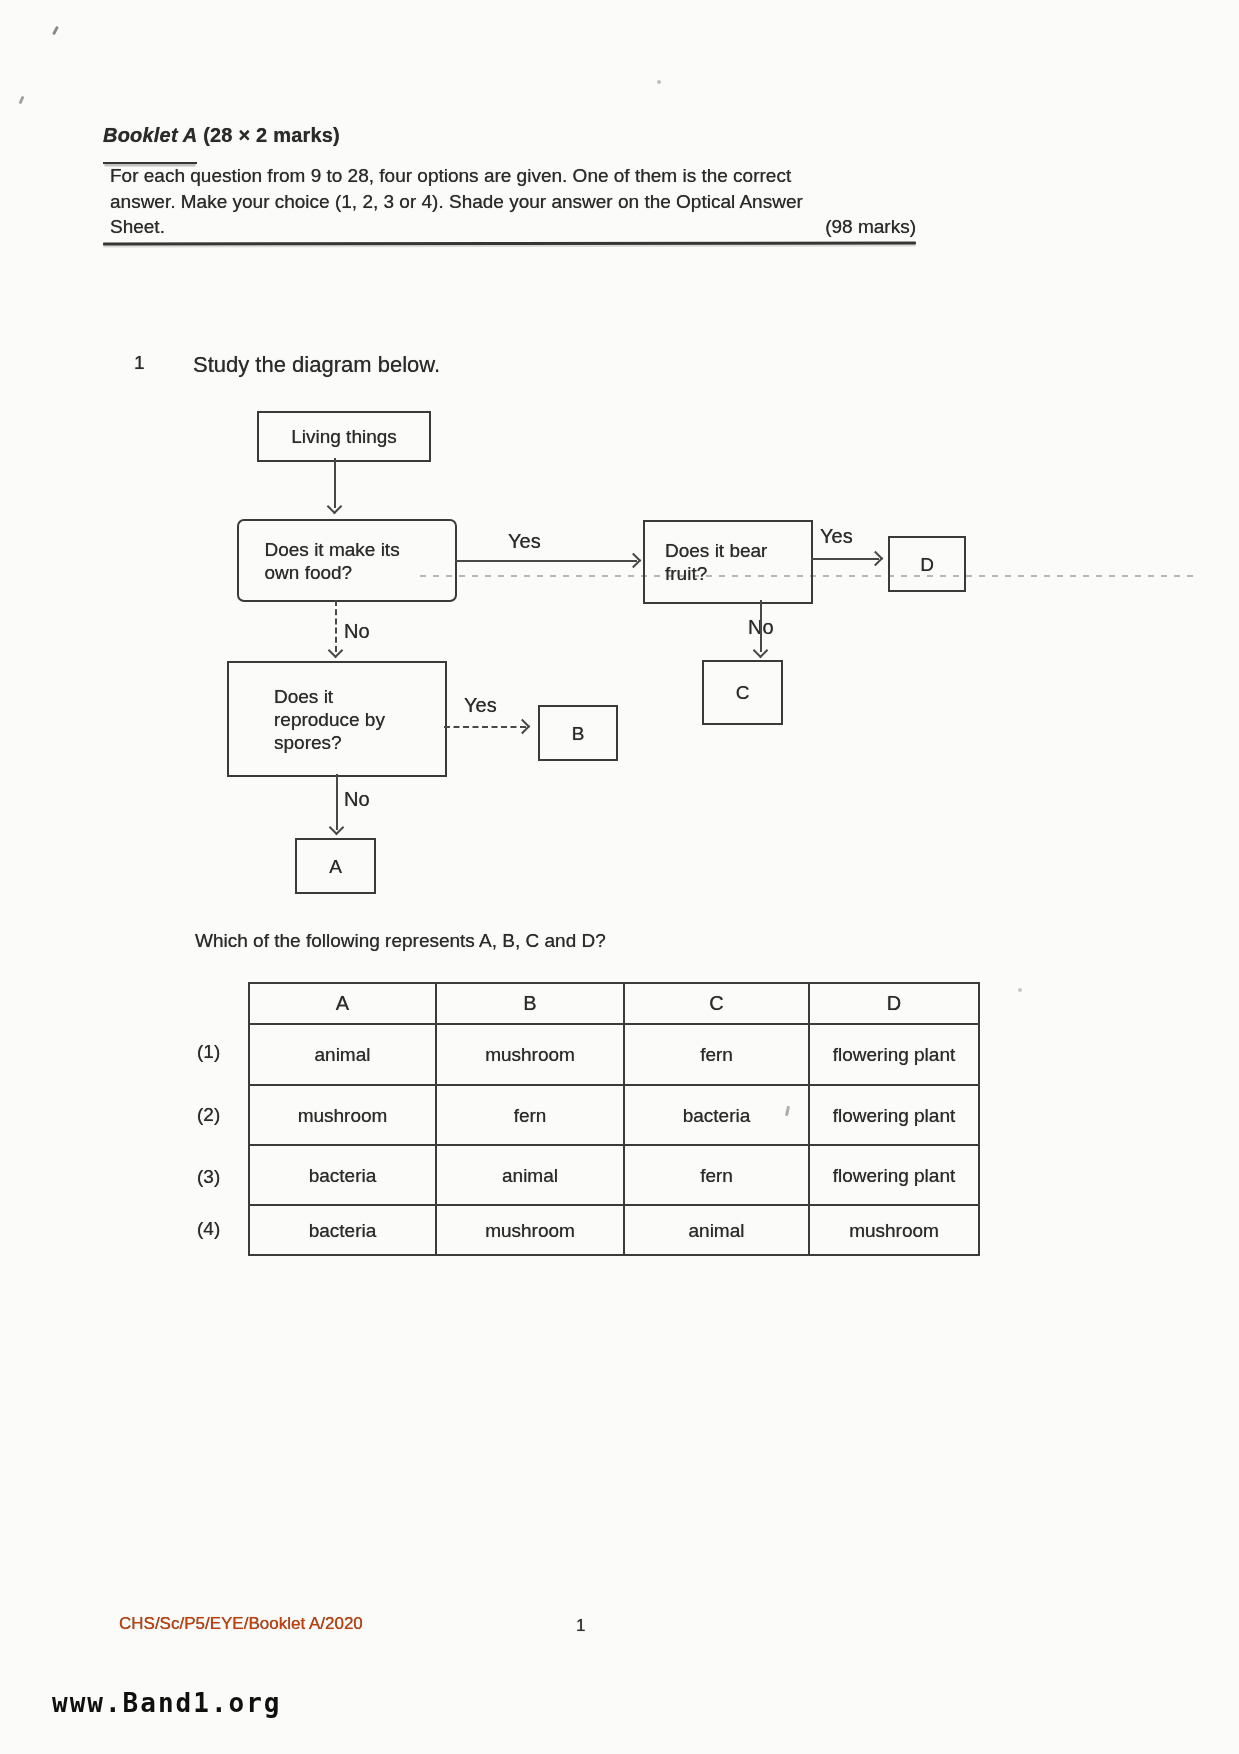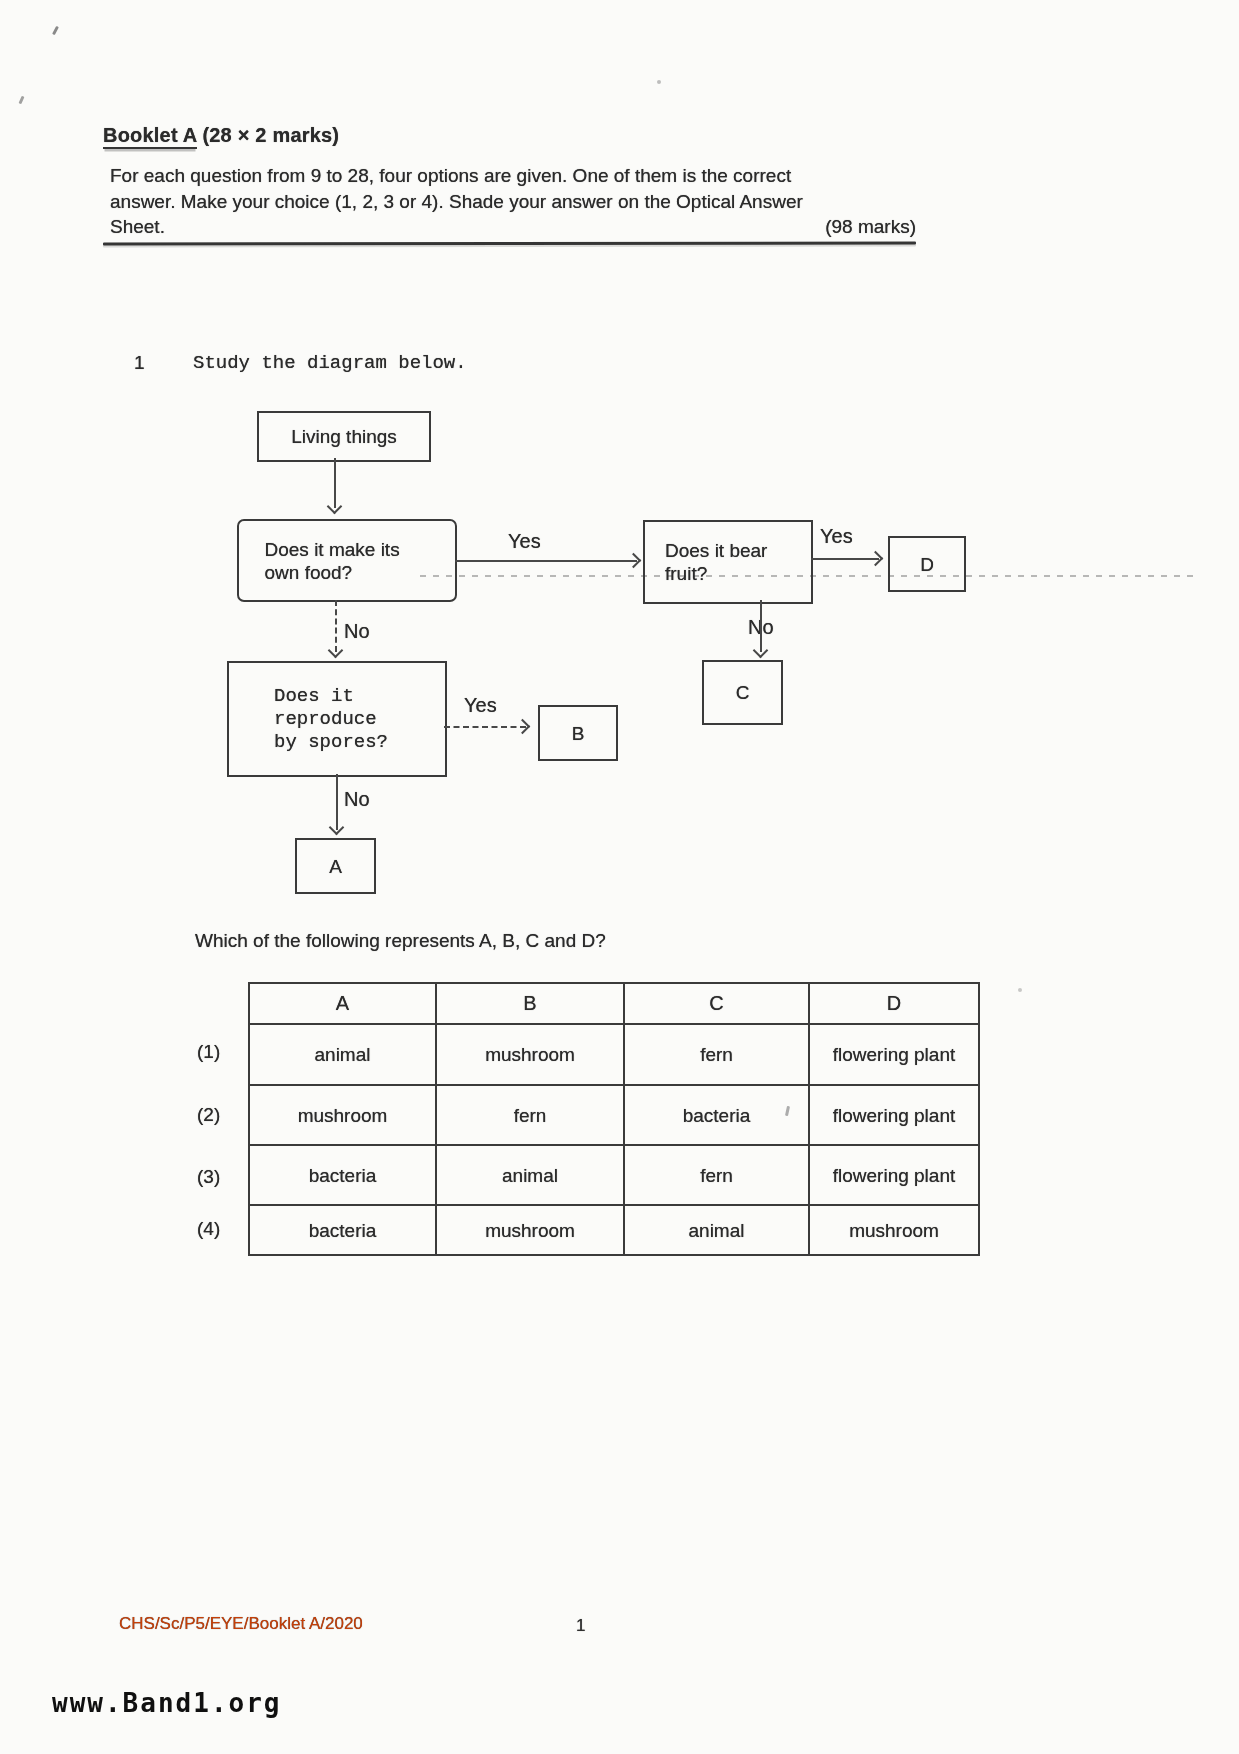--- a/index.html
+++ b/index.html
@@ -20,28 +20,28 @@
   }
   .scan{
     position:absolute;inset:0;
     filter:blur(0.3px) contrast(1.04);
     text-shadow:0 0 0.7px rgba(46,46,46,0.85);
   }
   .abs{position:absolute;}
 
   
   .heading{left:103px;top:124px;font-size:20px;font-weight:bold;letter-spacing:0.2px;}
-  .heading .u{border-bottom:2.5px solid #383838;padding-bottom:1px;box-shadow:0 4px 0 -1.5px rgba(110,110,110,0.4);}
+  .heading .u{border-bottom:2.5px solid #383838;padding-bottom:16px;box-shadow:0 4px 0 -1.5px rgba(110,110,110,0.4);font-style:italic;}
   .instructions{left:110px;top:163px;width:806px;font-size:19px;line-height:25.5px;}
   .instr-last{display:flex;justify-content:space-between;}
   .rule{left:103px;top:242px;width:813px;height:3px;background:#383838;transform:rotate(-0.08deg);border-radius:1px;box-shadow:0 2px 0 rgba(120,120,120,0.25);}
 
   
   .qnum{left:134px;top:352px;font-size:19px;}
-  .qprompt{left:193px;top:352px;font-size:19px;font-family:Liberation Mono, monospace;}
+  .qprompt{left:193px;top:352px;font-size:22px;}
   .subq{left:195px;top:930px;font-size:19px;}
 
   
   .fbox{
     position:absolute;
     border:2px solid #3d3d3d;
     display:flex;align-items:center;justify-content:center;
     text-align:left;font-size:19px;line-height:23px;
     background:transparent;
   }
@@ -161,21 +161,21 @@
 
     <div class="fbox" style="left:702px;top:660px;width:77px;height:61px;">
       <span>C</span>
     </div>
 
     <div class="yesno" style="left:344px;top:620px;">No</div>
     <div class="vline dashedl" style="left:335px;top:600px;height:52px;"></div>
     <div class="ch down" style="left:330px;top:645px;"></div>
 
     <div class="fbox" style="left:227px;top:661px;width:216px;height:112px;">
-      <span style="max-width:126px;font-family:Liberation Mono, monospace;">Does it reproduce by spores?</span>
+      <span style="max-width:126px;">Does it reproduce by spores?</span>
     </div>
 
     <div class="yesno" style="left:464px;top:694px;">Yes</div>
     <div class="hline dashedt" style="left:444px;top:726px;width:82px;"></div>
     <div class="ch right" style="left:517px;top:721px;"></div>
 
     <div class="fbox" style="left:538px;top:705px;width:76px;height:52px;">
       <span>B</span>
     </div>
 

